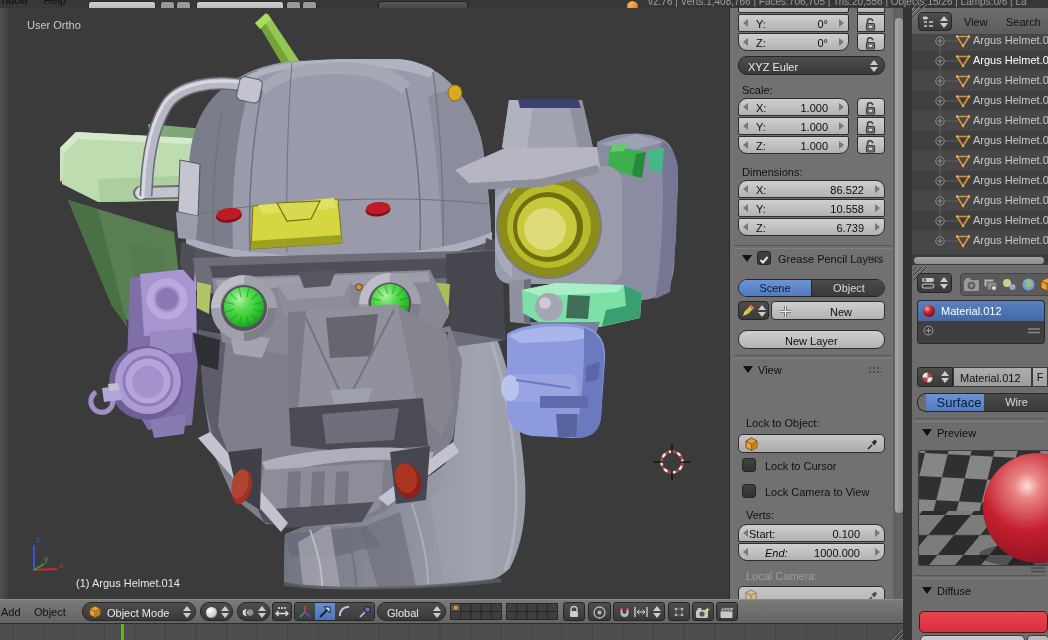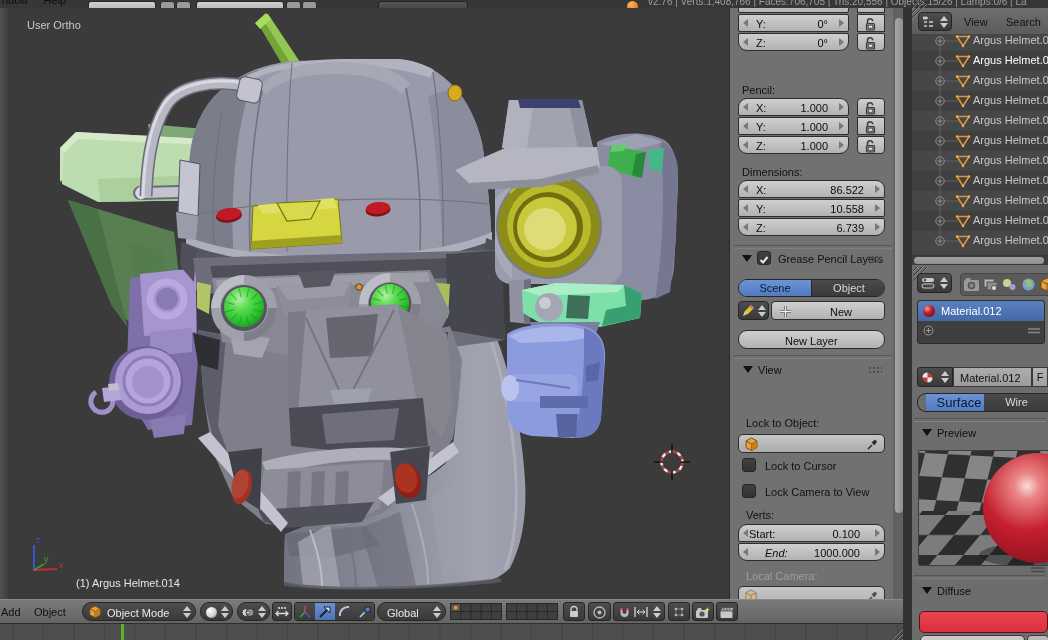--- a/index.html
+++ b/index.html
@@ -266,21 +266,25 @@
     <div class="pill lockb" style="left:127px;top:6px;width:28px;height:18px;">
         <svg class="lk" width="14" height="14" viewBox="0 0 14 14">
           <use href="#lockico"></use>
         </svg>
       </div>
     <div class="pill lockb" style="left:127px;top:25px;width:28px;height:18px;border-radius:2px 2px 4px 4px;">
         <svg class="lk" width="14" height="14" viewBox="0 0 14 14">
           <use href="#lockico"></use>
         </svg>
       </div>
-    <div class="abs black t11" style="left:12px;top:77px;">Pencil:</div>
+    <div class="ddark" style="left:8px;top:48px;width:147px;height:19px;">
+        <span style="position:absolute;left:9px;top:4px;">XYZ Euler</span>
+        <span class="updn"></span>
+      </div>
+    <div class="abs black t11" style="left:12px;top:77px;">Scale:</div>
     <div class="pill" style="left:8px;top:90px;width:111px;height:18px;border-radius:9px 9px 2px 2px;">
         <span class="la"></span>
         <span class="ra"></span>
         <span class="lab">X:</span>
         <span class="val">1.000</span>
       </div>
     <div class="pill" style="left:8px;top:109px;width:111px;height:18px;border-radius:2px;">
         <span class="la"></span>
         <span class="ra"></span>
         <span class="lab">Y:</span>

